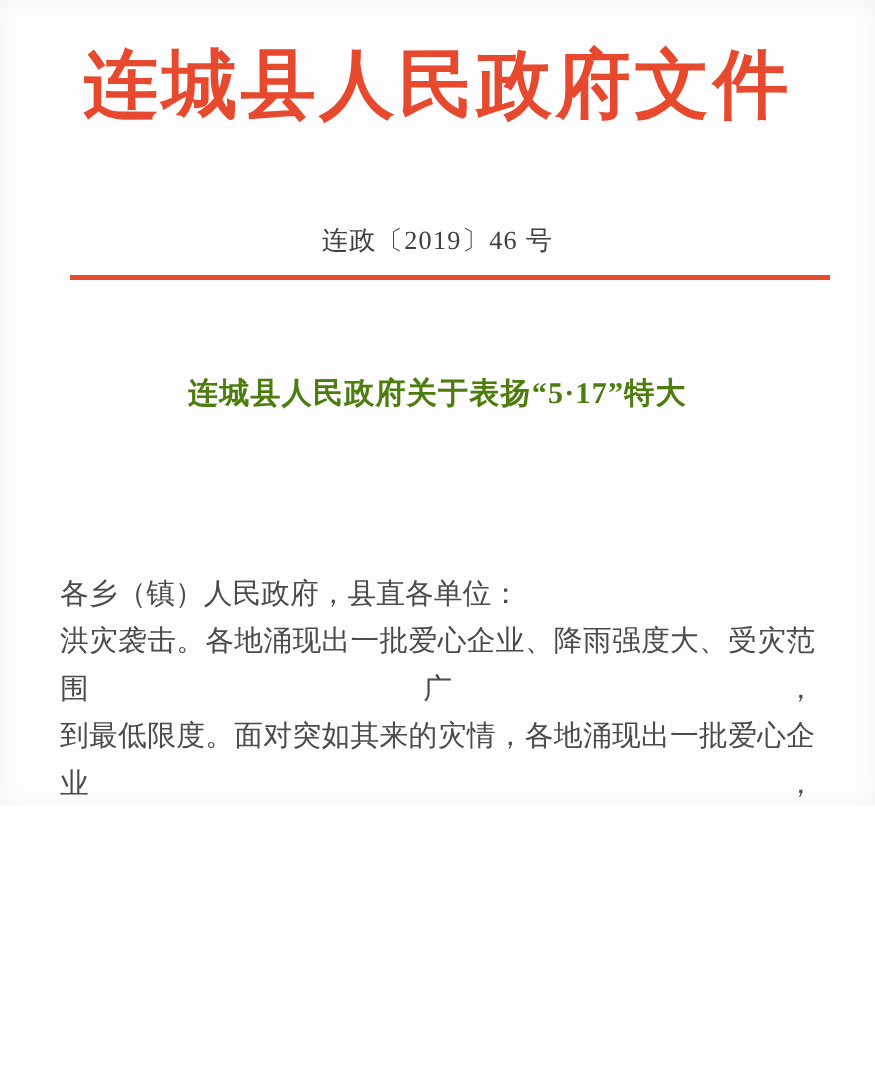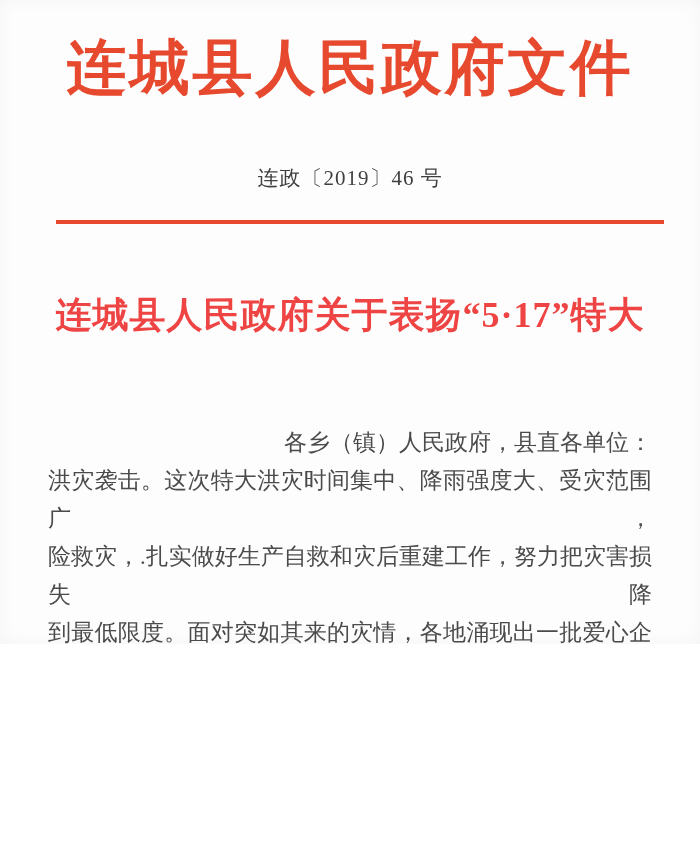--- a/index.html
+++ b/index.html
@@ -23,21 +23,21 @@
     width: 100%;
     text-align: center;
     font-size: 60px;
     line-height: 80px;
     font-weight: 700;
     letter-spacing: 3px;
     color: #e6492e;
   }
   .doc-number {
     position: absolute;
-    top: 164px;
+    top: 178px;
     left: 0;
     width: 100%;
     text-align: center;
     font-size: 21px;
     letter-spacing: 1px;
     color: #3f3f3f;
   }
   .red-line {
     position: absolute;
     top: 220px;
@@ -45,37 +45,38 @@
     width: 608px;
     height: 4px;
     background: #e6492e;
   }
   .doc-title {
     position: absolute;
     top: 294px;
     left: 0;
     width: 100%;
     text-align: center;
-    font-size: 36px;
+    font-size: 24px;
     line-height: 42px;
     font-weight: 700;
     letter-spacing: 1px;
-    color: #ef4444;
+    color: #4d7c0f;
   }
   .body-block {
     position: absolute;
     top: 424px;
     left: 48px;
     width: 604px;
     font-size: 23px;
     line-height: 38px;
     color: #4b4b4b;
   }
   .salutation {
-    text-align: right;
+    text-align: left;
+    margin-top: 32px;
   }
   .body-line {
     text-align: justify;
     text-align-last: justify;
   }
   .body-line.indent {
     padding-left: 46px;
   }
   .page-footer {
     position: absolute;
@@ -96,21 +97,20 @@
   <div class="doc-number">连政〔2019〕46 号</div>
 
   <div class="red-line"></div>
 
   <div class="doc-title">
     <div>连城县人民政府关于表扬“5·17”特大</div>
   </div>
 
   <div class="body-block">
     <div class="salutation">各乡（镇）人民政府，县直各单位：</div>
-    <div class="body-line">洪灾袭击。这次特大洪灾时间集中、降雨强度大、受灾范围广，</div>
-    <div class="body-line">险救灾，.扎实做好生产自救和灾后重建工作，努力把灾害损失降</div>
+    <div class="body-line">洪灾袭击。各地涌现出一批爱心企业、降雨强度大、受灾范围广，</div>
     <div class="body-line">到最低限度。面对突如其来的灾情，各地涌现出一批爱心企业，</div>
 
   </div>
 
   <div class="page-footer">— 1 —</div>
 
 </div>
 
 </body></html>

